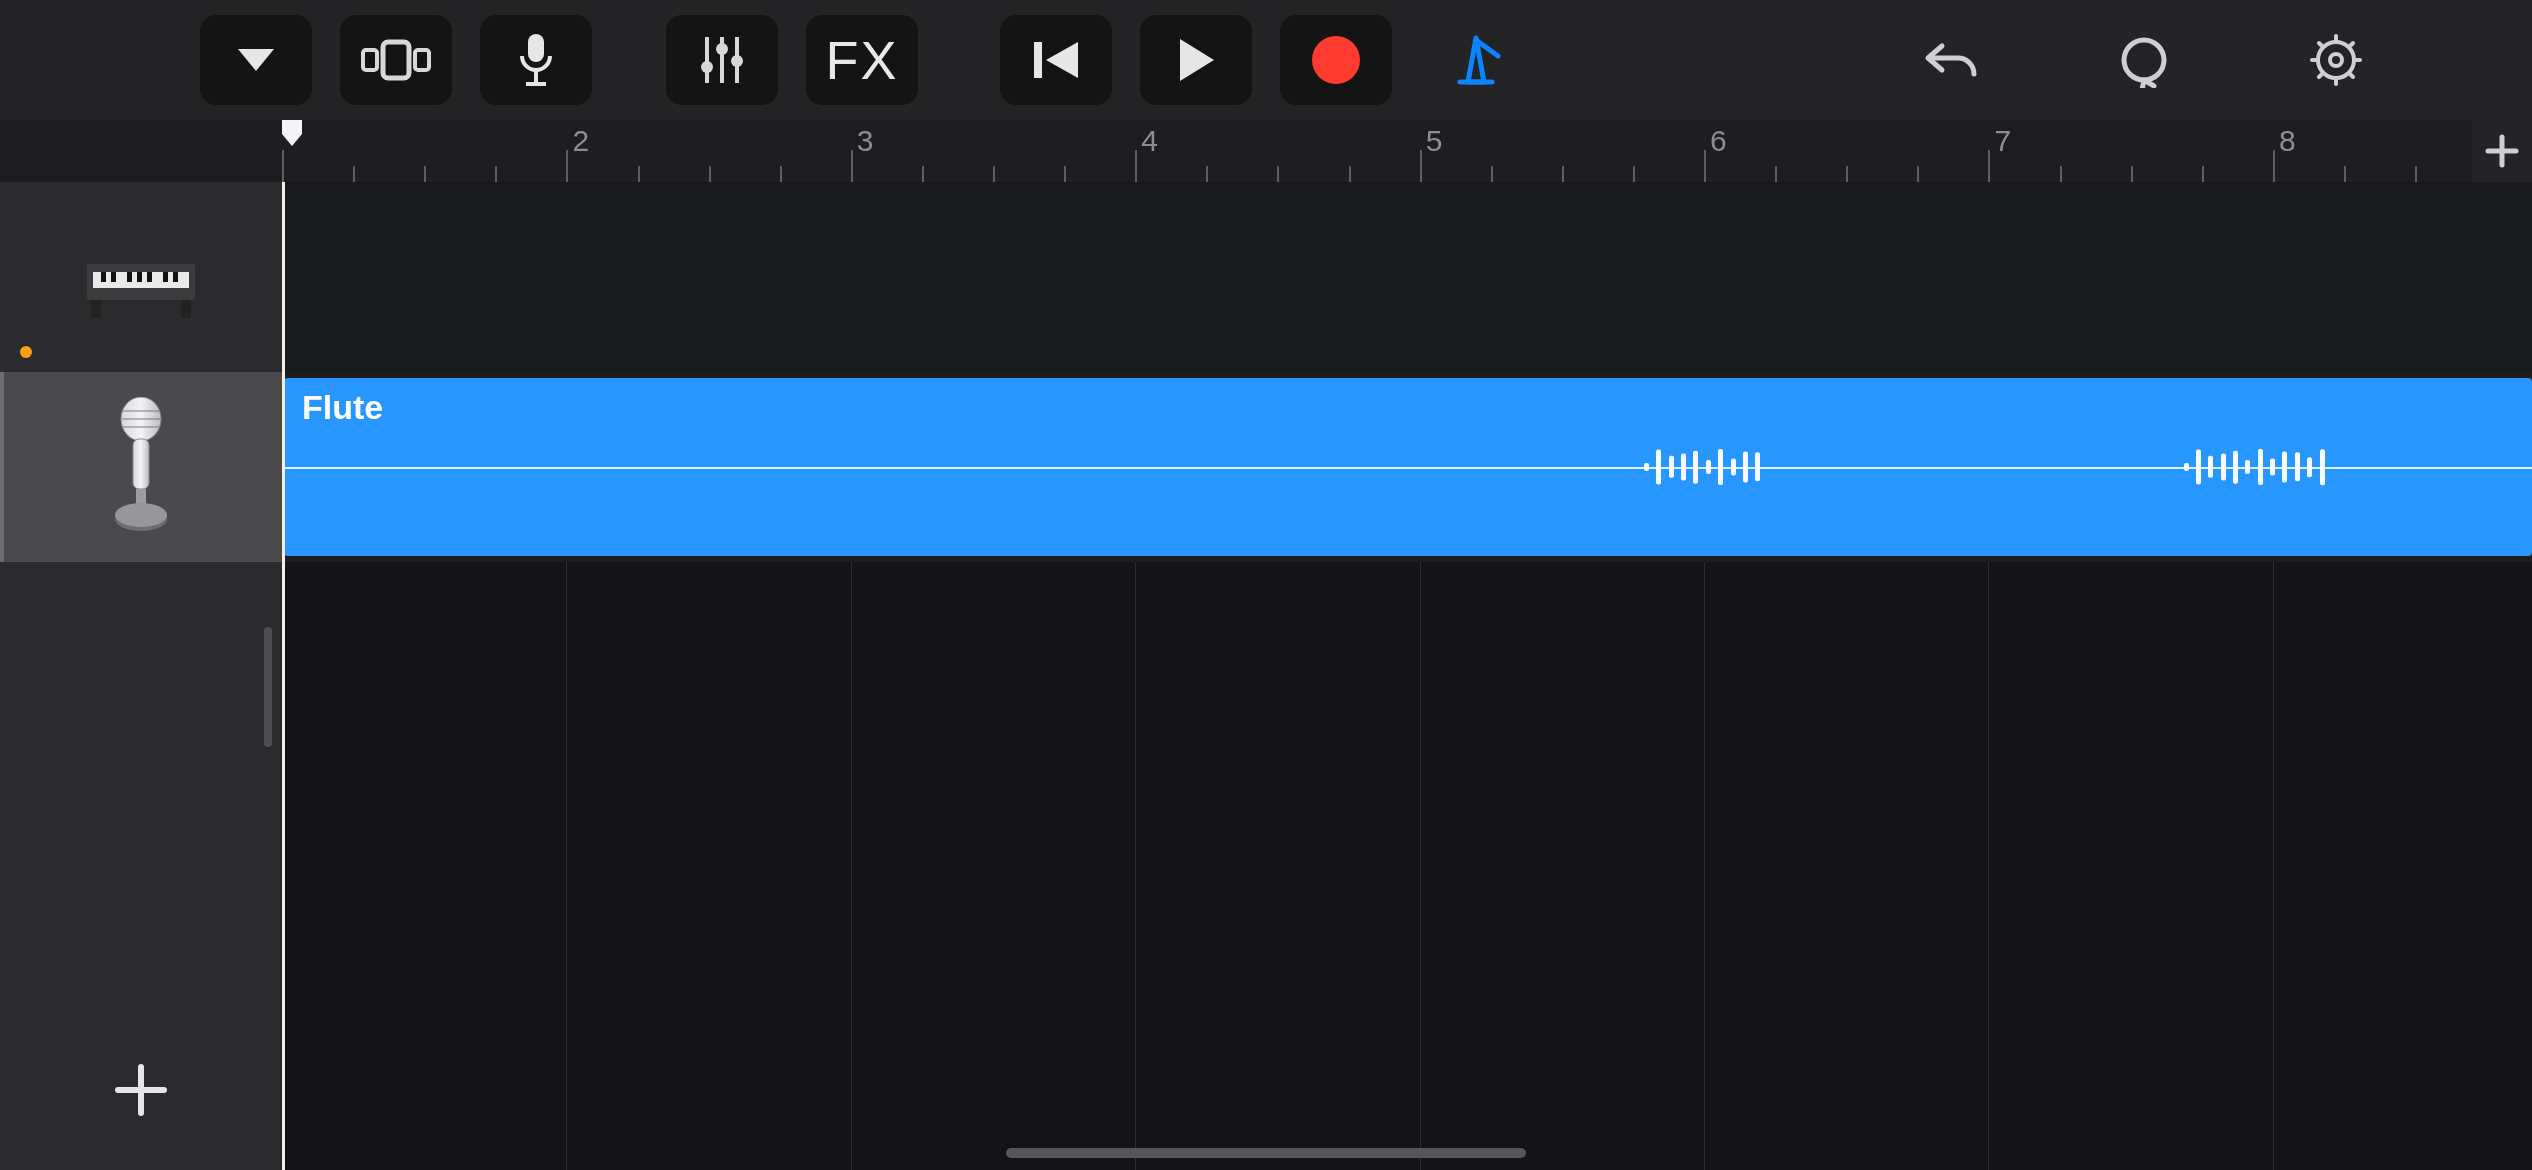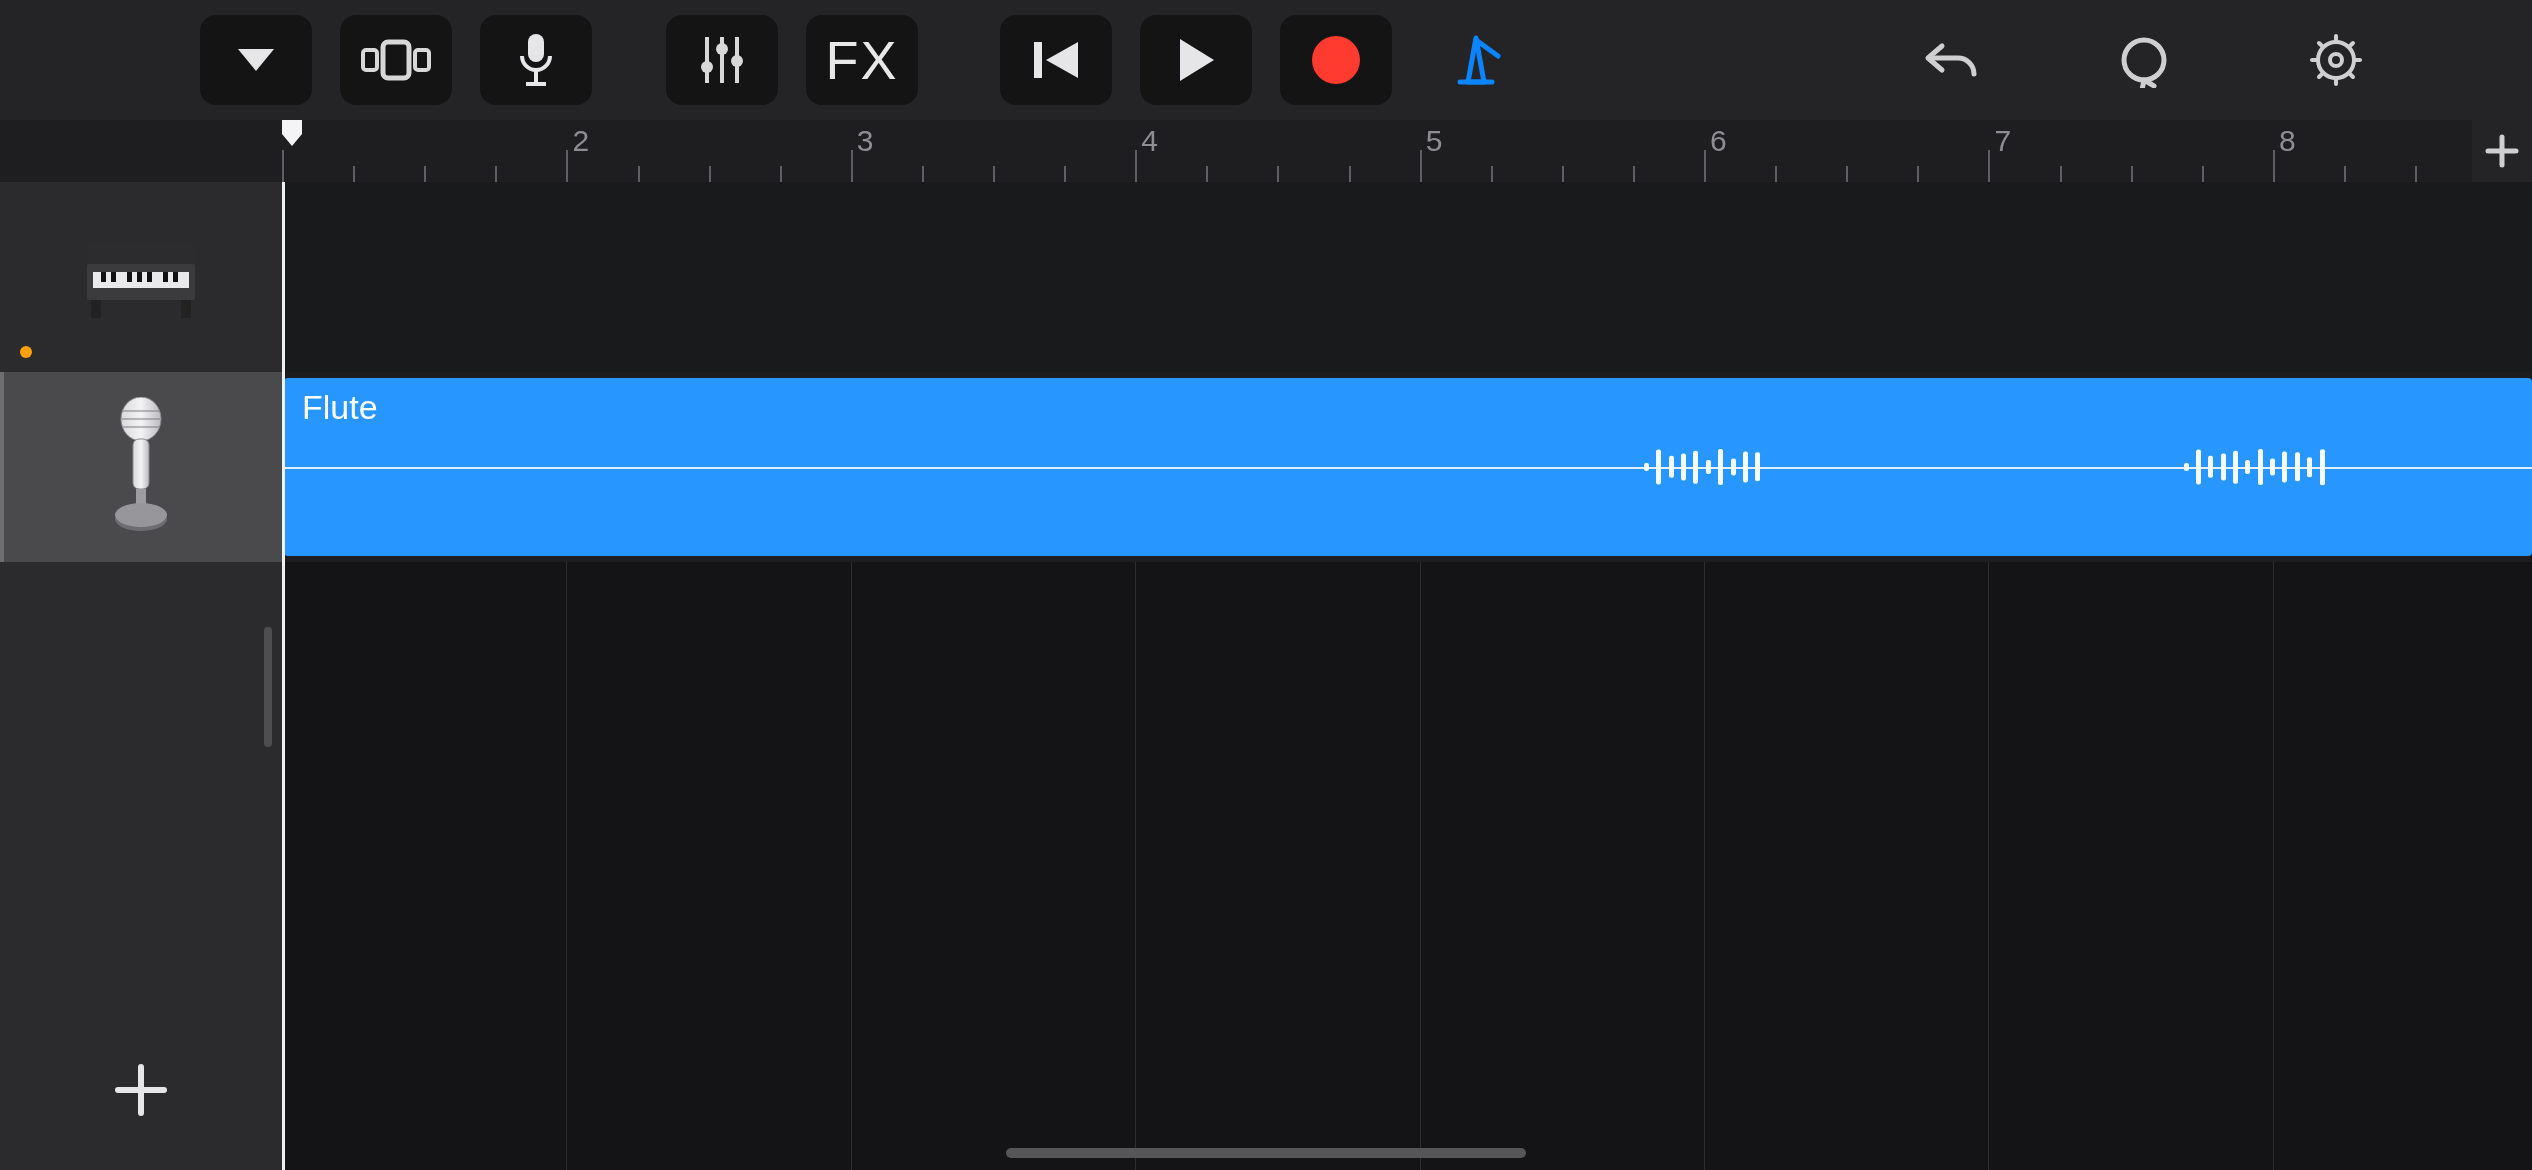--- a/index.html
+++ b/index.html
@@ -53,21 +53,21 @@
   .lanes-grid  { position:absolute; inset:0; }
   .bar-line    { position:absolute; top:0; bottom:0; width:1px; background:#2d2d30; }
 
   .lane { position:absolute; left:0; right:0; height:190px; }
   .lane.piano { top:0; background:#191a1c; }
   .lane.mic   { top:190px; background:#1d1d1f; }
 
   
   .region { position:absolute; left:2px; right:0; top:6px; bottom:6px;
             background:#2896ff; border-radius:4px; color:#fff; overflow:hidden; }
-  .region .label { position:absolute; left:18px; top:10px; font-size:34px; font-weight:400; }
+  .region .label { position:absolute; left:18px; top:10px; font-size:34px; font-weight:700; }
   .region .center-line { position:absolute; left:0; right:0; top:50%; height:2px; background:rgba(255,255,255,.85); }
   .wave-blip { position:absolute; top:50%; transform:translateY(-50%); background:rgba(255,255,255,.95);
                width:5px; border-radius:2px; }
 
   
   .playhead-line { position:absolute; left:0; top:0; bottom:0; width:3px; background:#f0f0f0; z-index:40; }
 
   
   .add-track { position:absolute; left:0; bottom:0; width:282px; height:160px;
                display:flex; align-items:center; justify-content:center; color:#e6e6e8; }

